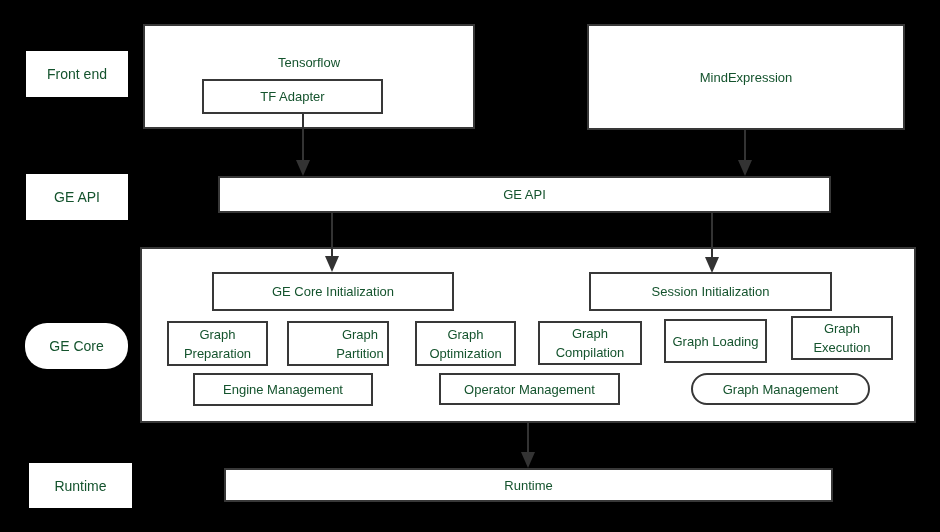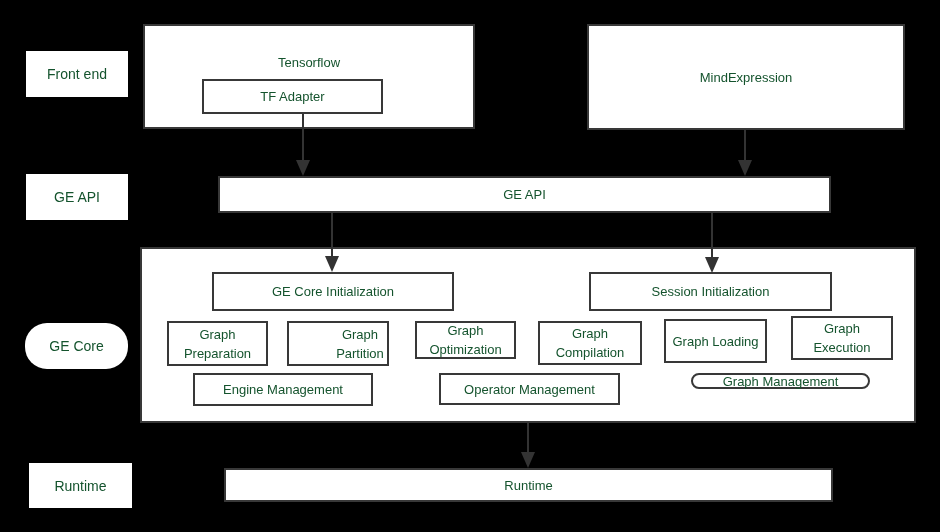--- a/index.html
+++ b/index.html
@@ -51,27 +51,27 @@
   }
   #box-tensorflow .title { margin-top: 27px; }
   #box-tfadapter   { left: 202px; top: 79px;  width: 181px; height: 35px; z-index: 3; }
   #box-mindexpr    { left: 587px; top: 24px;  width: 318px; height: 106px; }
   #bar-geapi       { left: 218px; top: 176px; width: 613px; height: 37px; }
   #box-gecore      { left: 140px; top: 247px; width: 776px; height: 176px; z-index: 1; }
   #box-gecoreinit  { left: 212px; top: 272px; width: 242px; height: 39px; }
   #box-sessioninit { left: 589px; top: 272px; width: 243px; height: 39px; }
   #box-gpreparation{ left: 167px; top: 321px; width: 101px; height: 45px; }
   #box-gpartition  { left: 287px; top: 321px; width: 102px; height: 45px; padding-left: 44px; }
-  #box-goptimize   { left: 415px; top: 321px; width: 101px; height: 38px; }
+  #box-goptimize   { left: 415px; top: 321px; width: 101px; height: 45px; }
   #box-gcompile    { left: 538px; top: 321px; width: 104px; height: 44px; }
   #box-gloading    { left: 664px; top: 319px; width: 103px; height: 44px; }
   #box-gexecution  { left: 791px; top: 316px; width: 102px; height: 44px; }
   #box-enginemgmt  { left: 193px; top: 373px; width: 180px; height: 33px; }
   #box-operatormgmt{ left: 439px; top: 373px; width: 181px; height: 32px; }
-  #box-graphmgmt   { left: 691px; top: 373px; width: 179px; height: 16px; border-radius: 16px; }
+  #box-graphmgmt   { left: 691px; top: 373px; width: 179px; height: 32px; border-radius: 16px; }
   #bar-runtime     { left: 224px; top: 468px; width: 609px; height: 34px; }
 
   
   .arrow-line {
     position: absolute;
     width: 2px;
     background: #333;
     z-index: 4;
   }
   .arrow-head {

